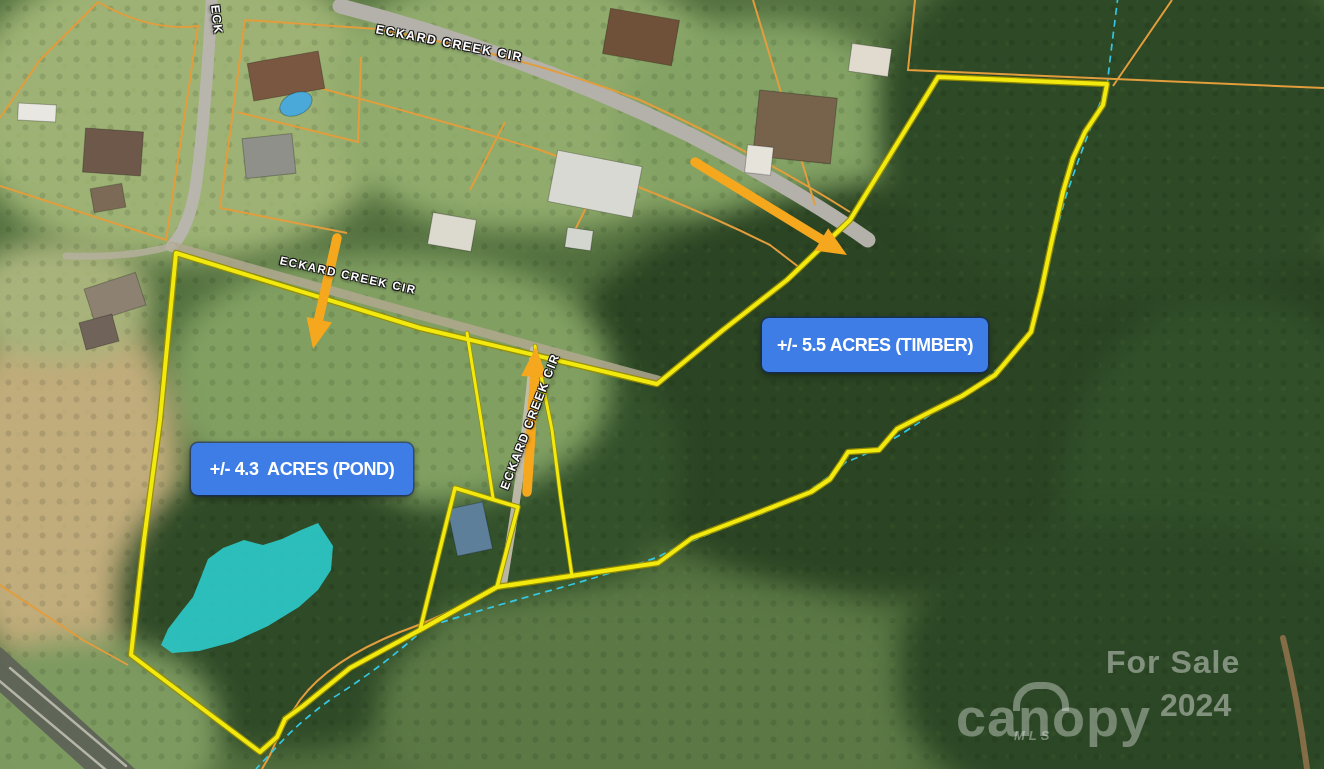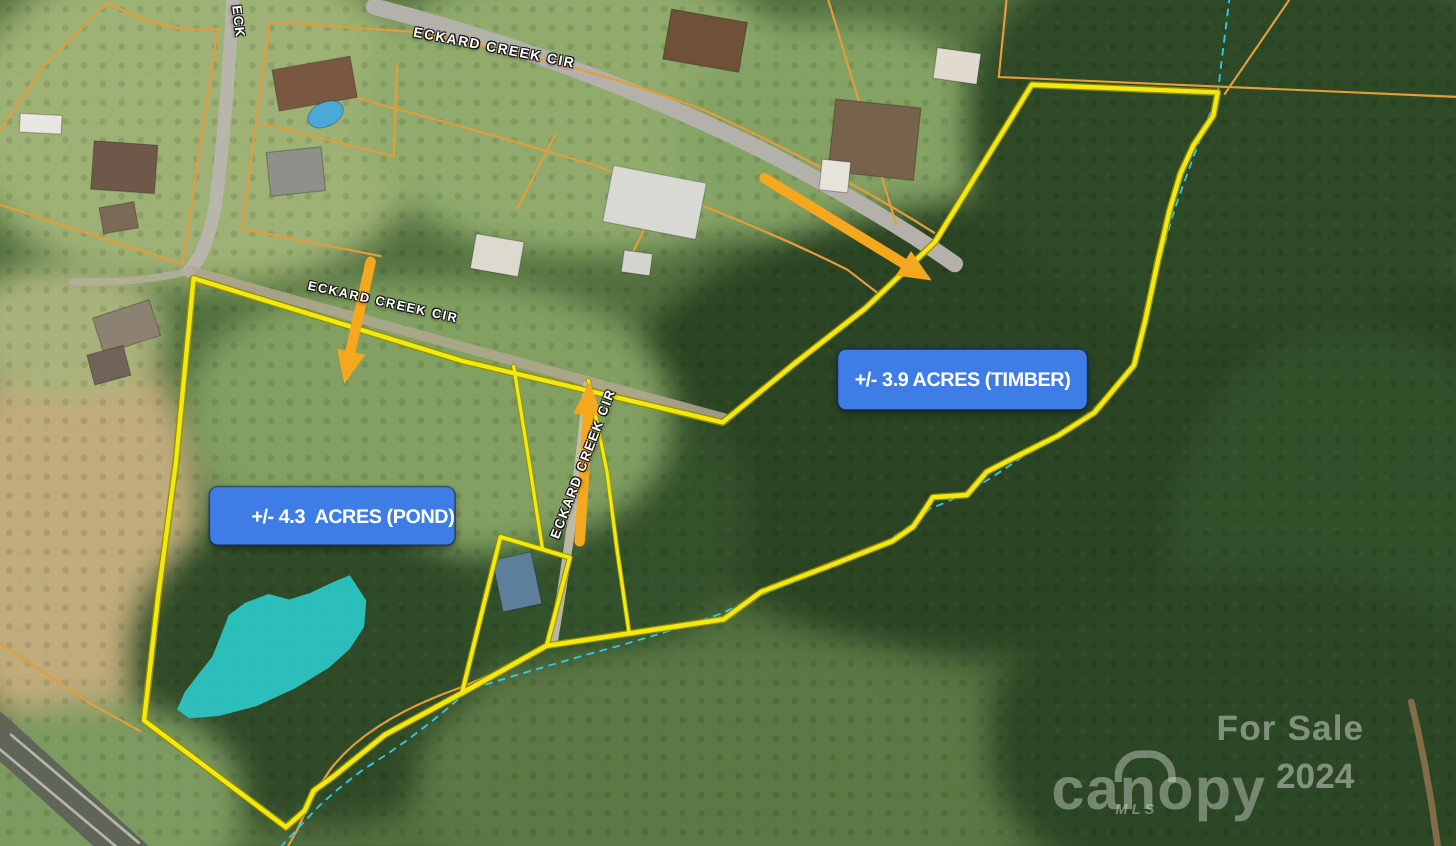--- a/index.html
+++ b/index.html
@@ -140,23 +140,23 @@
       </g>
     </g>
   </svg>
 
   <div class="street-label" style="left:376px;top:22px;font-size:12.5px;transform:rotate(11deg);">ECKARD CREEK CIR</div>
   <div class="street-label" style="left:280px;top:254px;font-size:11.5px;transform:rotate(12.5deg);">ECKARD CREEK CIR</div>
   <div class="street-label" style="left:504px;top:482px;font-size:12px;transform:rotate(-69deg);">ECKARD CREEK CIR</div>
   <div class="street-label" style="left:215px;top:-2px;font-size:12px;transform:rotate(83deg);">ECK</div>
 
   <div class="area-box" style="left: 762px; top: 318px; width: 226px; height: 54px; background: rgb(62, 125, 229);">
-    <span>+/- 3.9 ACRES (TIMBER)</span>
+    <span>+/- 5.5 ACRES (TIMBER)</span>
   </div>
-  <div class="area-box" style="left: 191px; top: 443px; width: 222px; height: 52px; background: rgb(62, 125, 229); justify-content: flex-end;">
+  <div class="area-box" style="left: 191px; top: 443px; width: 222px; height: 52px; background: rgb(62, 125, 229);">
     <span>+/- 4.3  ACRES (POND)</span>
   </div>
 
   <div>
     <div class="wm wm-forsale">For Sale</div>
     <div class="wm wm-brand">canopy</div>
     <div class="wm-arc"></div>
     <div class="wm wm-mls">MLS</div>
     <div class="wm wm-year">2024</div>
   </div>

